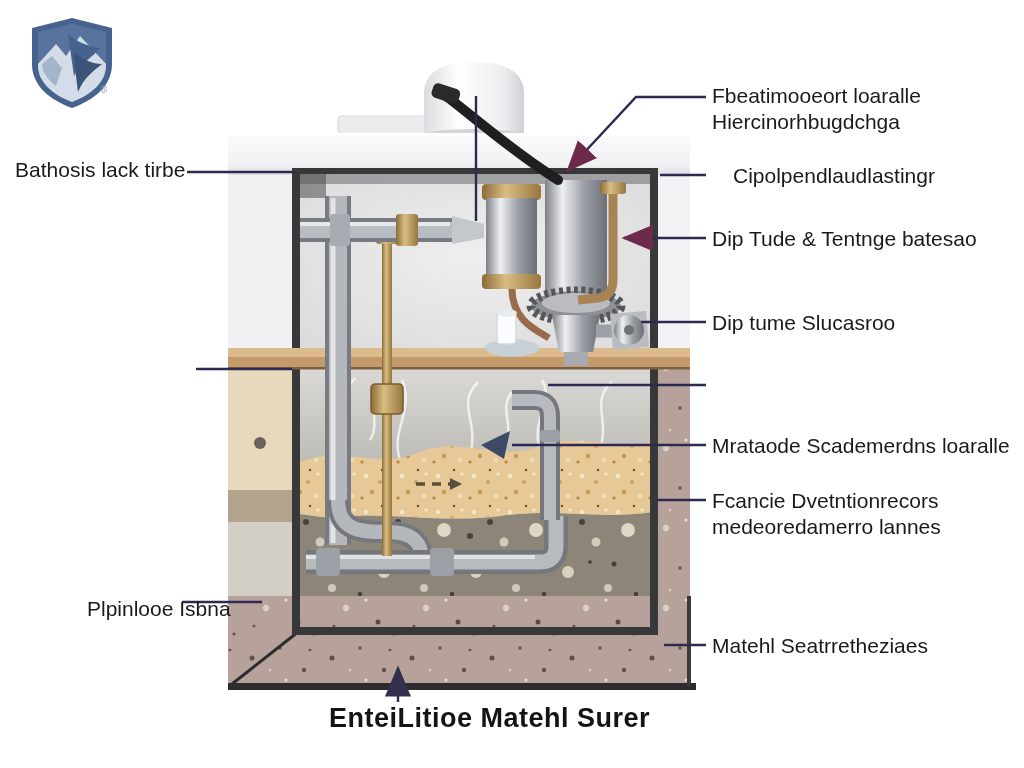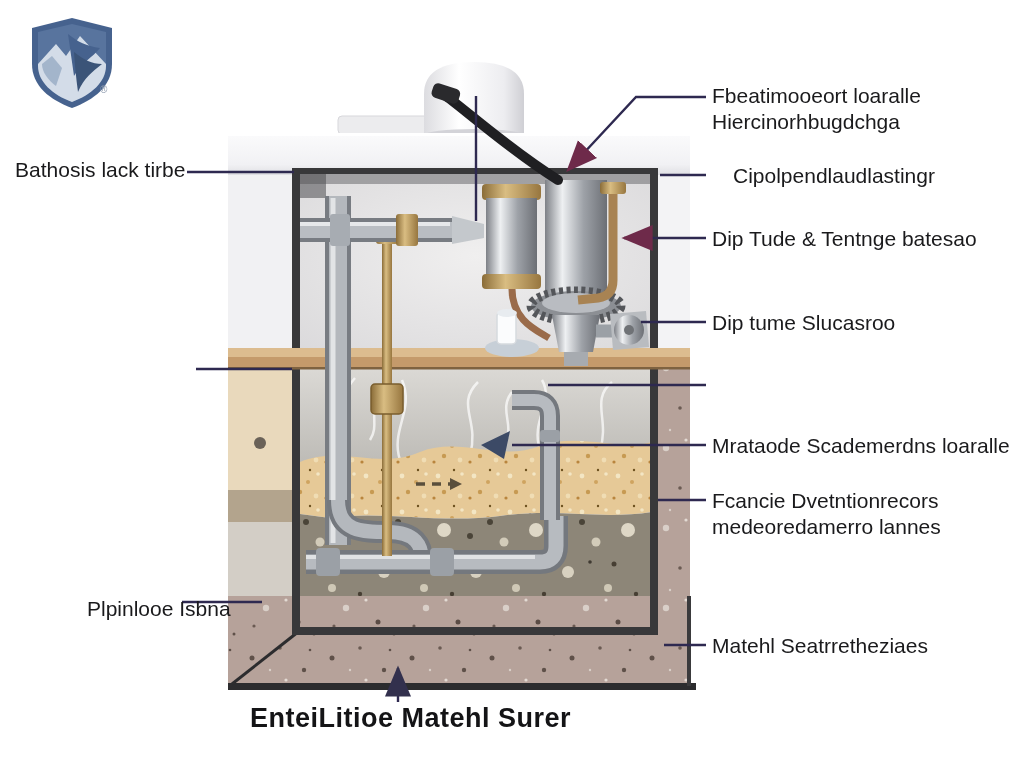--- a/index.html
+++ b/index.html
@@ -1,21 +1,21 @@
 <!DOCTYPE html>
 <html><head>
 <meta charset="utf-8">
 <style>
   html,body{margin:0;padding:0;background:#fff;}
   #canvas{position:relative;width:1024px;height:768px;background:#ffffff;overflow:hidden;
           font-family:"Liberation Sans", sans-serif;}
   .label{position:absolute;color:#1a1a1c;font-size:21px;line-height:26px;white-space:nowrap;}
   .label.two{white-space:normal;width:320px;}
   .label.two span{display:block;white-space:nowrap;}
-  #bottom-caption{position:absolute;left:250px;top:703px;width:400px;text-align:left;
+  #bottom-caption{position:absolute;left:250px;top:703px;width:400px;text-align:right;
           font-size:27px;font-weight:bold;color:#141416;letter-spacing:.5px;}
   #brand{position:absolute;left:22px;top:12px;width:100px;height:100px;}
   #reg-mark{position:absolute;left:100px;top:84px;font-size:10px;color:#8a97ab;}
   svg{display:block;}
   .diagram-svg{position:absolute;left:0;top:0;}
 </style>
 </head>
 <body>
 <div id="canvas">
 

